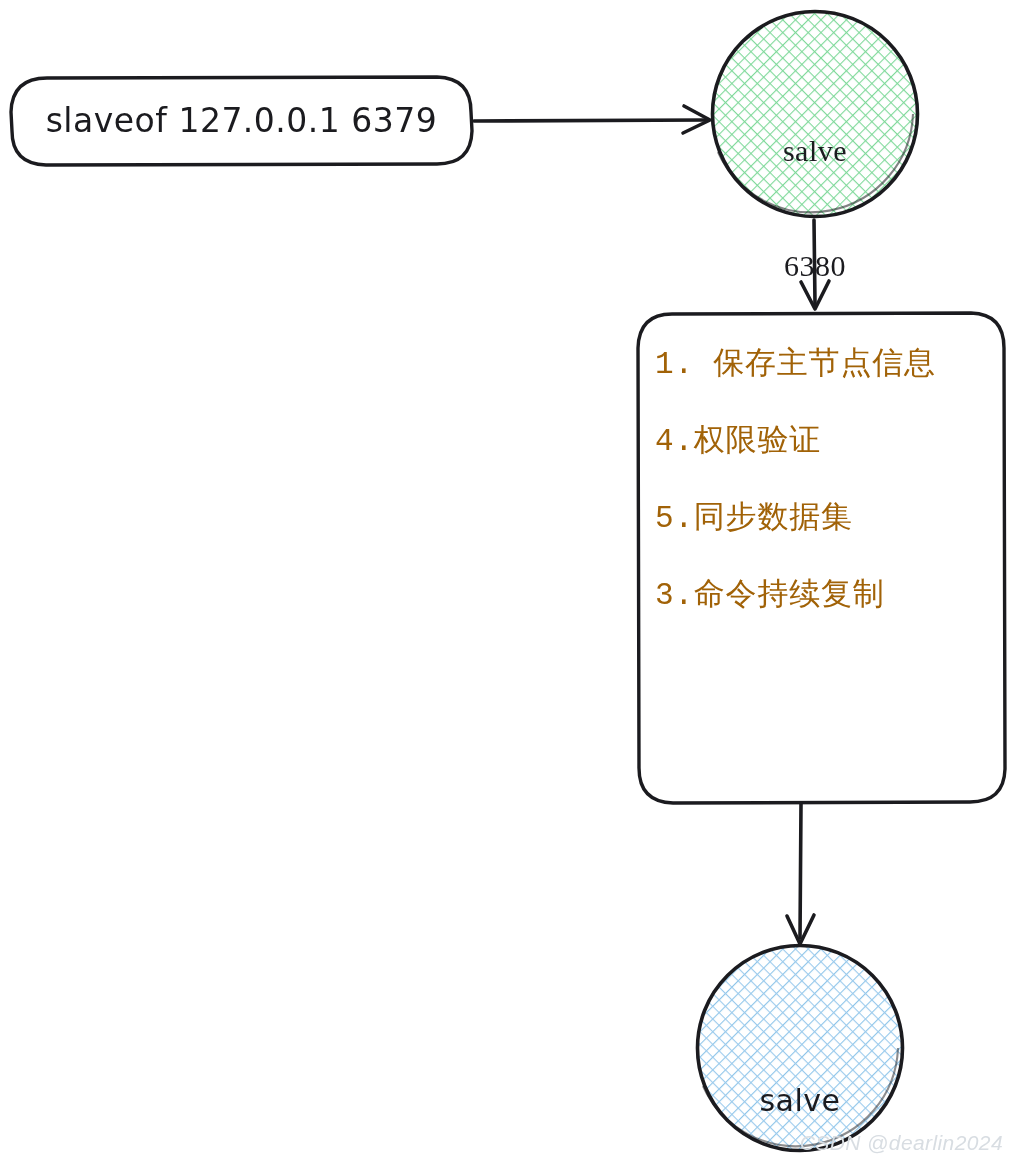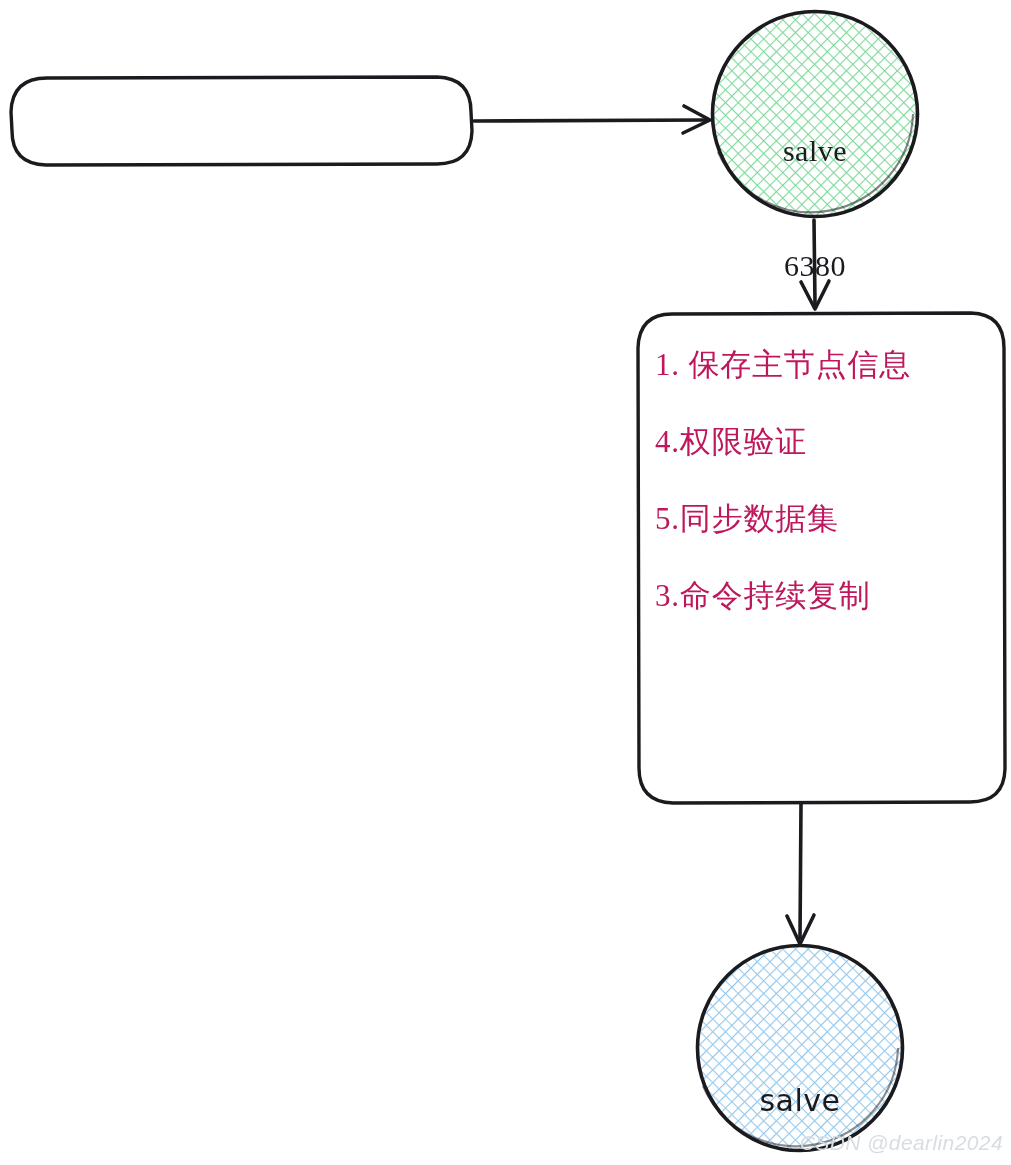--- a/index.html
+++ b/index.html
@@ -62,24 +62,24 @@
     top: 335px;
     width: 345px;
     margin: 0;
     padding: 0;
     list-style: none;
   }
   #steps-list li {
     height: 77px;
     line-height: 60px;
     font-size: 31px;
-    color: #be185d;
+    color: #a16207;
     letter-spacing: 0.8px;
     white-space: pre;
-    font-family: Liberation Serif, serif;
+    font-family: Liberation Mono, monospace;
   }
   #watermark {
     position: absolute;
     right: 8px;
     bottom: 10px;
     font-size: 21px;
     color: #d8dde2;
     font-family: "Liberation Sans", sans-serif;
     letter-spacing: 0.4px;
     font-style: italic;
@@ -133,20 +133,21 @@
       <path d="M787 916 L800 944 L814 915" stroke="#1b1b1f" stroke-width="3.6" fill="none" stroke-linecap="round" stroke-linejoin="round"></path>
     </g>
 
     <g>
       <circle cx="800" cy="1048" r="102" fill="url(#hatch-blue)" stroke="none"></circle>
       <circle cx="800" cy="1048" r="102.5" fill="none" stroke="#1b1b1f" stroke-width="3.6"></circle>
       <path d="M898 1048 A102 102 0 0 1 703 1086" fill="none" stroke="#1b1b1f" stroke-width="2.1" opacity="0.5"></path>
     </g>
   </svg>
 
+  <div class="node-text" id="cmd-text">slaveof 127.0.0.1 6379</div>
 
   <div class="node-text" id="slave-text">
     <div>salve</div>
     <div>6380</div>
   </div>
 
   <ul id="steps-list">
     <li>1. 保存主节点信息</li>
     <li>4.权限验证</li>
     <li>5.同步数据集</li>

